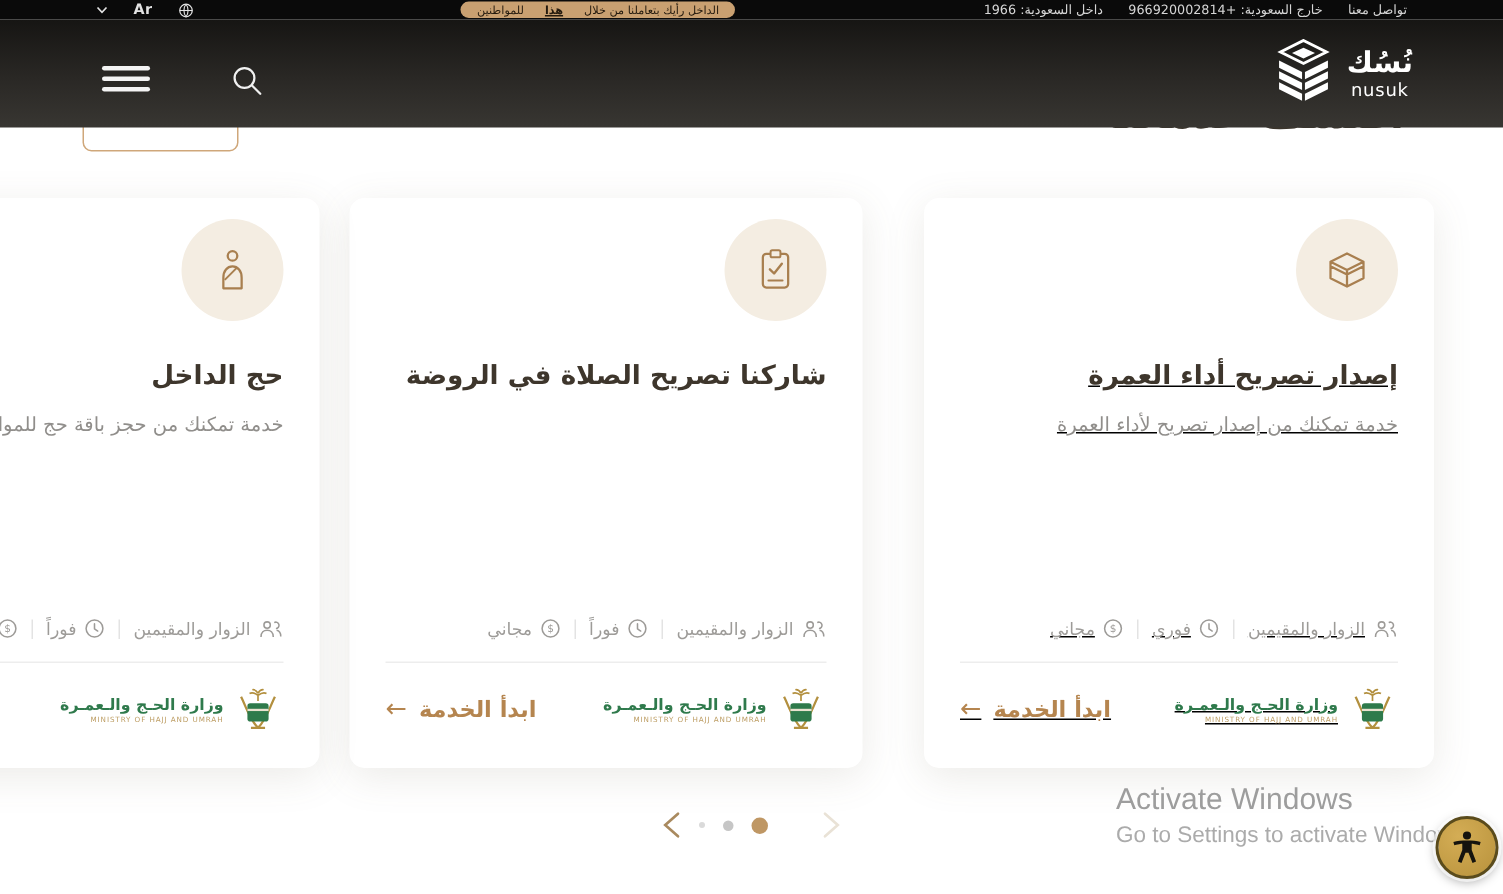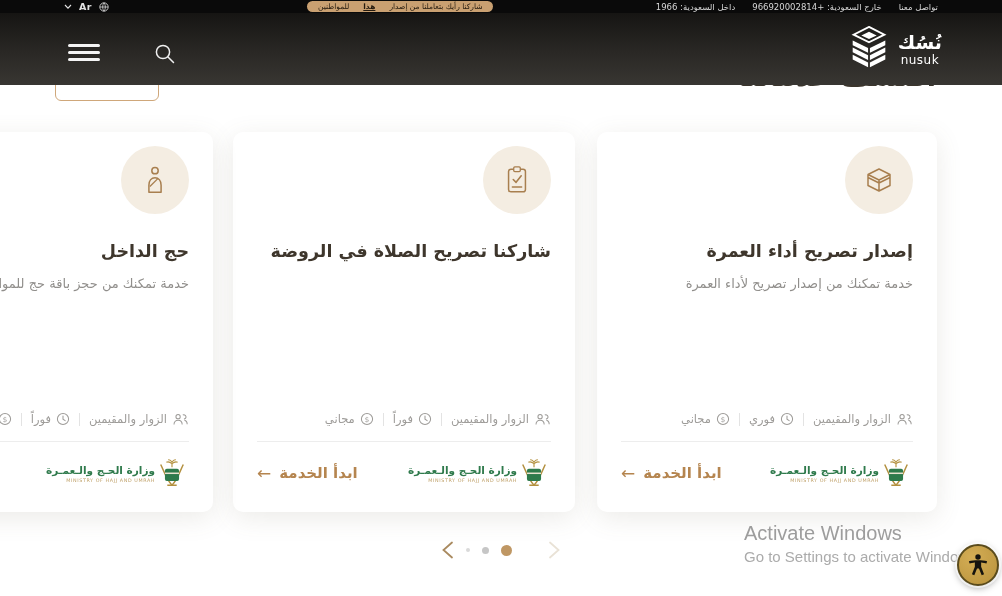--- a/index.html
+++ b/index.html
@@ -2,21 +2,21 @@
 <html lang="ar"><head>
 <meta charset="utf-8">
 <style>
   * { margin:0; padding:0; box-sizing:border-box; }
   html,body { width:1002px; height:596px; }
   body { position:relative; overflow:hidden; background:#fff;
          font-family:"DejaVu Sans","Liberation Sans",sans-serif; }
 
   
   .topbar { position:absolute; top:0; left:0; right:0; height:13px; background:#0a0a0a; z-index:30; }
-  .lang { position:absolute; left:64px; top:0; height:13px; display:flex; align-items:center; gap:7px;
+  .lang { position:absolute; left:64px; top:0; height:13px; display:flex; align-items:center; gap:17px;
           color:#e3e3e3; cursor:pointer; }
   .lang .ar { font-size:9.5px; font-weight:bold; letter-spacing:.3px; }
   .banner { position:absolute; left:307px; top:1px; height:11px; background:#c9a071; border-radius:7px;
             padding:0 11px; display:flex; align-items:center; font-size:7.5px; color:#241a0e;
             direction:rtl; white-space:nowrap; cursor:pointer; }
   .banner .lnk { text-decoration:underline; margin:0 14px; font-weight:bold; }
   .topbar-right { position:absolute; right:64px; top:0; height:13px; display:flex; align-items:center;
                   gap:17px; direction:rtl; color:#d6d6d6; font-size:8.5px; white-space:nowrap; }
   .topbar-right .contact { cursor:pointer; }
 
@@ -36,34 +36,34 @@
   .section-title { position:absolute; right:66px; top:61px; z-index:5; font-size:27px; font-weight:bold;
                    color:#3b352c; direction:rtl; }
   .partial-btn { position:absolute; left:55px; top:74px; width:104px; height:27px; background:#fff;
                  border:1px solid #cfa77a; border-radius:6px; z-index:5; cursor:pointer; }
 
   
   .cards { position:absolute; top:132px; left:0; width:1002px; height:380px; }
   .card { position:absolute; top:0; height:380px; background:#fff; border-radius:10px; direction:rtl;
           box-shadow:0 6px 26px rgba(110,100,80,.13); display:flex; flex-direction:column;
           padding:14px 24px 16px; }
-  .card.c1 { left:597px; width:340px; }
+  .card.c1 { left:616px; width:340px;text-decoration:underline; }
   .card.c2 { left:233px; width:342px; }
   .card.c3 { left:-129px; width:342px; }
   .icon-circle { width:68px; height:68px; border-radius:50%; background:#f4ede2; align-self:flex-start;
                  display:flex; align-items:center; justify-content:center; margin-bottom:27px; }
   .card-title { font-size:17.5px; font-weight:bold; color:#3e362c; margin-bottom:13px; }
   .card-desc { font-size:13px; color:#908e8b; line-height:1.5; }
   .card-meta { margin-top:auto; display:flex; align-items:center; gap:9px; font-size:11.5px;
                color:#9d9b98; white-space:nowrap; }
   .meta-item { display:flex; align-items:center; gap:5px; }
   .meta-sep { width:1px; height:13px; background:#e3e3e3; }
   .card-divider { border:none; border-top:1px solid #ededed; margin-top:15px; }
   .card-footer { display:flex; align-items:center; justify-content:space-between; margin-top:8px; min-height:46px; }
-  .provider { display:flex; align-items:center; gap:0; }
+  .provider { display:flex; align-items:center; gap:6px; }
   .provider-text { display:flex; flex-direction:column; align-items:flex-start; gap:2px; }
   .provider-ar { font-size:10.5px; font-weight:bold; color:#2f7a4c; }
   .provider-en { font-size:4.8px; color:#bd9d63; letter-spacing:.6px; }
   .cta { display:flex; align-items:center; gap:8px; color:#b5854f; font-size:15px; font-weight:bold;
          cursor:pointer; white-space:nowrap; }
   .cta .arrow { font-size:17px; font-weight:normal; }
 
   
   .carousel { position:absolute; top:538px; left:0; width:1002px; height:24px; display:flex;
               align-items:center; justify-content:center; }
@@ -93,21 +93,21 @@
         <path d="M1 1 L4 4.2 L7 1" fill="none" stroke="#e3e3e3" stroke-width="1.1"></path>
       </svg>
     <span class="ar">Ar</span>
     <svg width="10" height="10" viewBox="0 0 12 12">
         <circle cx="6" cy="6" r="5" fill="none" stroke="#e3e3e3" stroke-width="1"></circle>
         <path d="M1 6 H11 M6 1 C3.8 3.5 3.8 8.5 6 11 C8.2 8.5 8.2 3.5 6 1" fill="none" stroke="#e3e3e3" stroke-width="0.9"></path>
       </svg>
   </div>
 
   <div class="banner">
-    <span>شاركنا رأيك بتعاملنا من إصدار</span>
+    <span>الداخل رأيك بتعاملنا من خلال</span>
     <span class="lnk">هذا</span>
     <span>للمواطنين</span>
   </div>
 
   <div class="topbar-right">
     <span class="contact">تواصل معنا</span>
     <span>خارج السعودية: +966920002814</span>
     <span>داخل السعودية: 1966</span>
   </div>
 </div>

